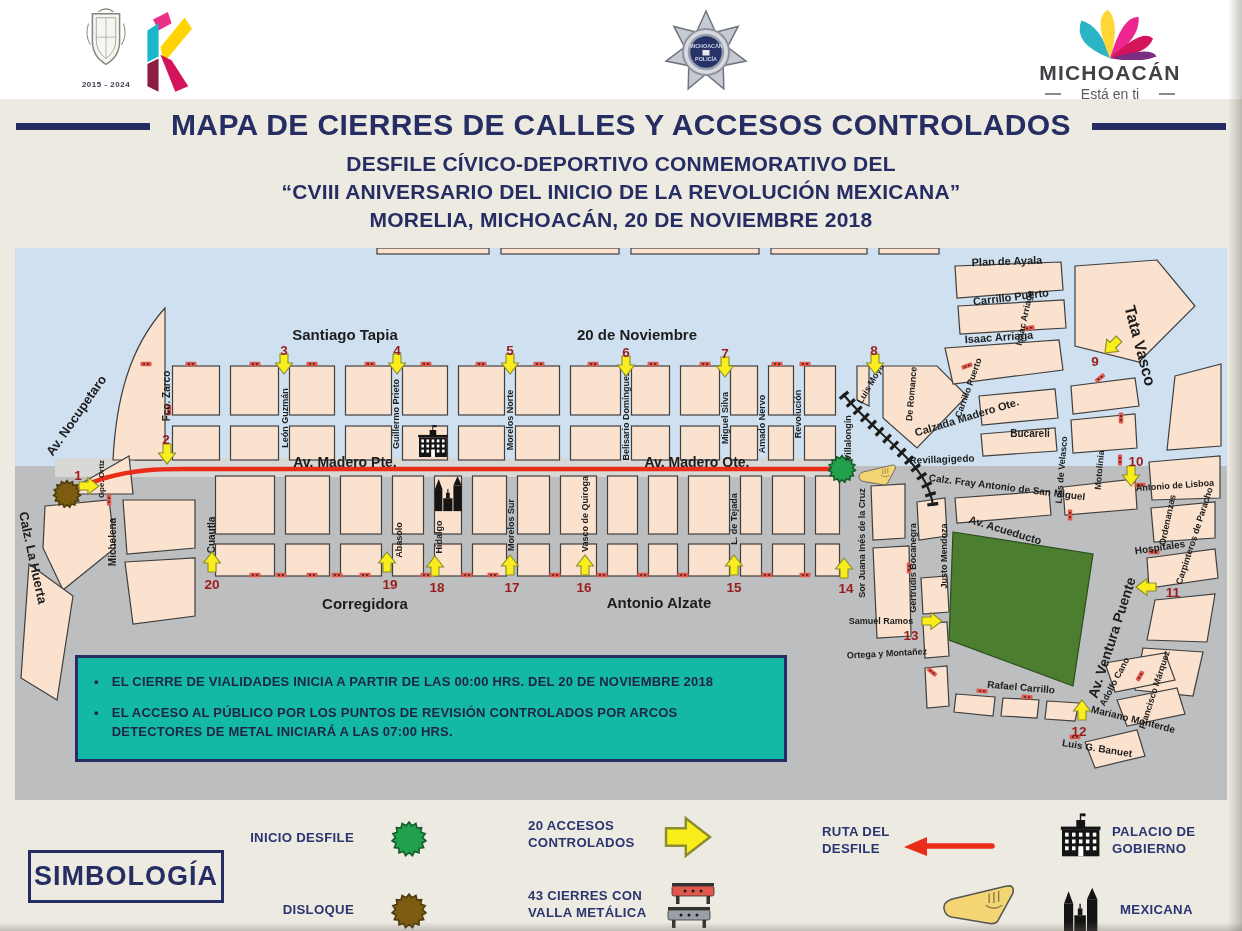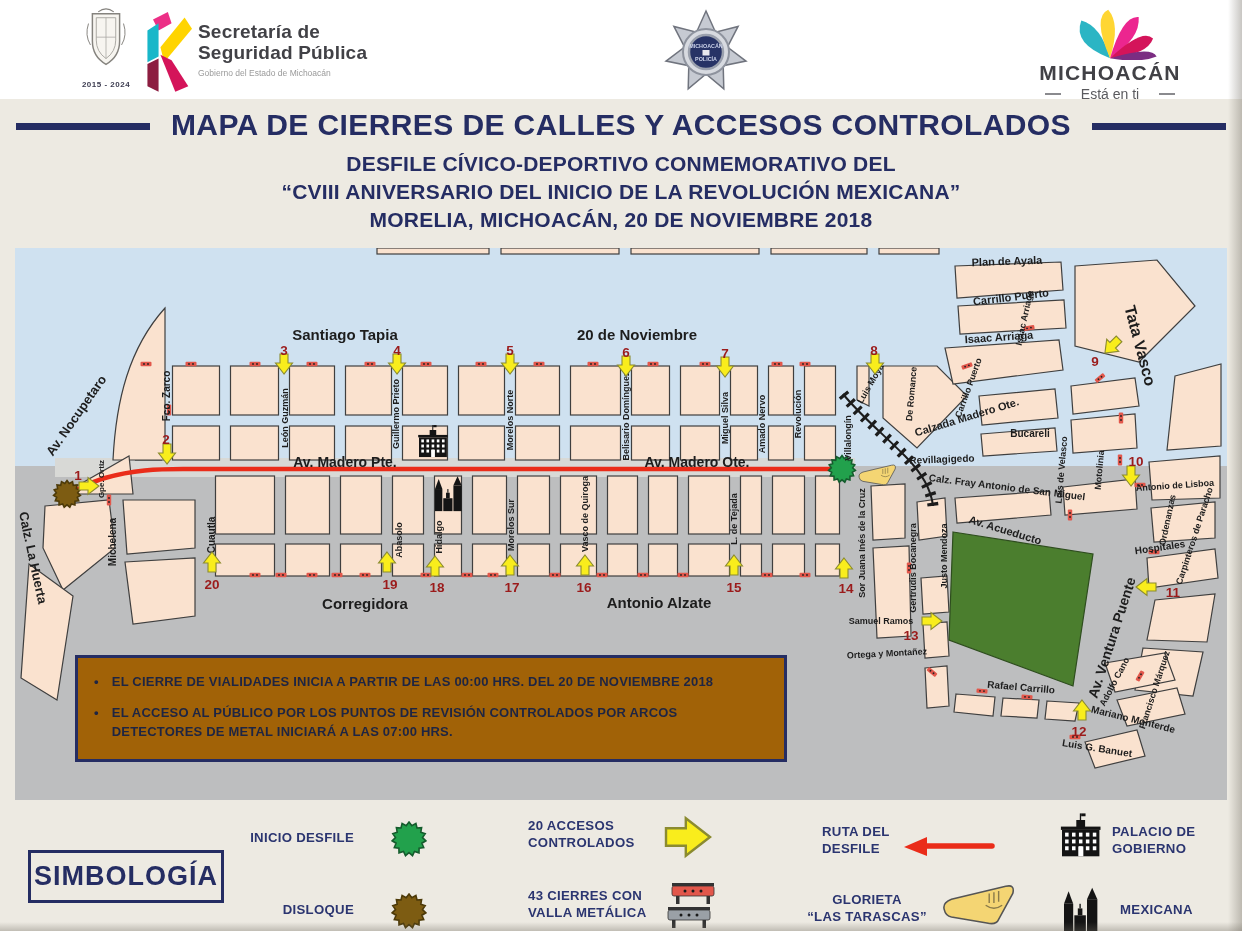--- a/index.html
+++ b/index.html
@@ -26,21 +26,21 @@
               font-size:30px;font-weight:800;color:#252d63;letter-spacing:.4px;white-space:nowrap;}
   .tbar{position:absolute;top:123px;width:134px;height:7px;background:#252d63;}
   .tbar.l{left:16px;} .tbar.r{right:16px;}
   .sub{position:absolute;width:100%;text-align:center;color:#252d63;font-weight:800;letter-spacing:.2px;}
   .sub1{top:152px;font-size:21px;}
   .sub2{top:180px;font-size:21px;}
   .sub3{top:208px;font-size:21px;}
   
   .map-wrap{position:absolute;left:15px;top:248px;width:1212px;height:552px;}
   
-  .notes{position:absolute;left:75px;top:655px;width:712px;min-height:93px;background:#a16207;
+  .notes{position:absolute;left:75px;top:655px;width:712px;min-height:93px;background:#14b8a6;
          border:3px solid #252d63;padding:14px 20px 6px 16px;}
   .note-li{display:flex;gap:13px;font-size:13px;font-weight:700;color:#1e2543;
            line-height:1.5;margin-bottom:11px;letter-spacing:.2px;}
   .note-li::before{content:"•";flex:0 0 auto;}
   
   .legend{position:absolute;left:0;top:800px;width:1242px;height:131px;}
   .simb{position:absolute;left:28px;top:50px;width:196px;height:53px;border:3px solid #252d63;
         display:flex;align-items:center;justify-content:center;
         font-size:27px;font-weight:800;color:#252d63;letter-spacing:1px;}
   .lg-label{position:absolute;font-size:13.2px;font-weight:800;color:#2b3570;line-height:1.25;
@@ -65,25 +65,20 @@
       <path d="M4,16 Q0,28 6,38 M40,16 Q44,28 38,38" fill="none" stroke="#85837e" stroke-width="1"></path>
     </svg>
     <div class="coat-years">2015 - 2024</div>
     <svg class="klogo" width="52" height="84" viewBox="0 0 56 88">
       <polygon points="14,10 30,2 34,14 20,22" fill="#ec2f86"></polygon>
       <polygon points="8,22 20,14 20,50 8,56" fill="#19b7c9"></polygon>
       <polygon points="22,40 48,8 56,20 26,56" fill="#ffd400"></polygon>
       <polygon points="22,48 34,54 52,82 38,88" fill="#d4145a"></polygon>
       <polygon points="8,58 20,52 20,88 8,82" fill="#8c1d40"></polygon>
     </svg>
-    <div class="sep">
-      <div class="sep-l1">Secretaría de</div>
-      <div class="sep-l2">Seguridad Pública</div>
-      <div class="sep-sub">Gobierno del Estado de Michoacán</div>
-    </div>
     <svg class="badge" id="badge-svg" width="92" height="92" viewBox="0 0 92 92">
         <polygon points="46.0,6.0 55.5,27.2 78.1,21.4 67.4,42.1 86.0,56.1 63.2,60.7 63.8,83.9 46.0,69.0 28.2,83.9 28.8,60.7 6.0,56.1 24.6,42.1 13.9,21.4 36.5,27.2" fill="#c6cad2" stroke="#70747e" stroke-width="1.5"></polygon>
         <circle cx="46" cy="47" r="23" fill="#d7dae0" stroke="#8e939e" stroke-width="2"></circle>
         <circle cx="46" cy="47" r="17" fill="#273366" stroke="#9aa0ad" stroke-width="2.5"></circle>
         <text x="46" y="43" font-size="5.4" fill="#ccd3ea" text-anchor="middle" font-weight="700" font-family="&quot;Liberation Sans&quot;,sans-serif">MICHOACÁN</text>
         <text x="46" y="56" font-size="5.4" fill="#ccd3ea" text-anchor="middle" font-weight="700" font-family="&quot;Liberation Sans&quot;,sans-serif">POLICÍA</text>
         <rect x="42.5" y="45" width="7" height="5.5" fill="#e8e8ee"></rect>
       </svg>
     <div class="mich">
       <svg width="120" height="52" viewBox="0 0 120 58">
@@ -622,22 +617,20 @@
         </g>
       </svg>
 
     <div class="lg-label" style="left:822px;top:24px;width:105px;">RUTA DEL
 DESFILE</div>
     <svg class="lg-icon" id="lg-ruta" style="left:900px;top:32px;" width="100" height="28" viewBox="0 0 100 28">
         <path d="M92,14 L24,14" stroke="#ea2c19" stroke-width="5.5" stroke-linecap="round"></path>
         <polygon points="4,15 27,5 27,24" fill="#ea2c19"></polygon>
       </svg>
 
-    <div class="lg-label" style="left:794px;top:92px;width:146px;text-align:center;">GLORIETA
-“LAS TARASCAS”</div>
     <svg class="lg-icon" id="lg-glorieta" style="left:938px;top:80px;" width="84" height="46" viewBox="0 0 84 46">
         <g transform="translate(4,4) scale(1.18)">
           <path d="M2,22 Q0,16 8,13 L54,2 Q62,0 60,8 L48,30 Q46,35 38,33 L8,28 Q3,27 2,22 Z" fill="#f4d573" stroke="#555" stroke-width="1.3"></path>
           <path d="M40,8 V16 M44,7 V16 M48,6 V15" stroke="#8a7b4a" stroke-width="1.2" fill="none"></path>
           <path d="M37,18 q7,5 14,0" stroke="#8a7b4a" stroke-width="1.2" fill="none"></path>
         </g>
       </svg>
 
     <svg class="lg-icon" id="lg-palacio" style="left:1056px;top:10px;" width="50" height="50" viewBox="0 0 50 50">
         <g transform="translate(6,10) scale(1.1)">

